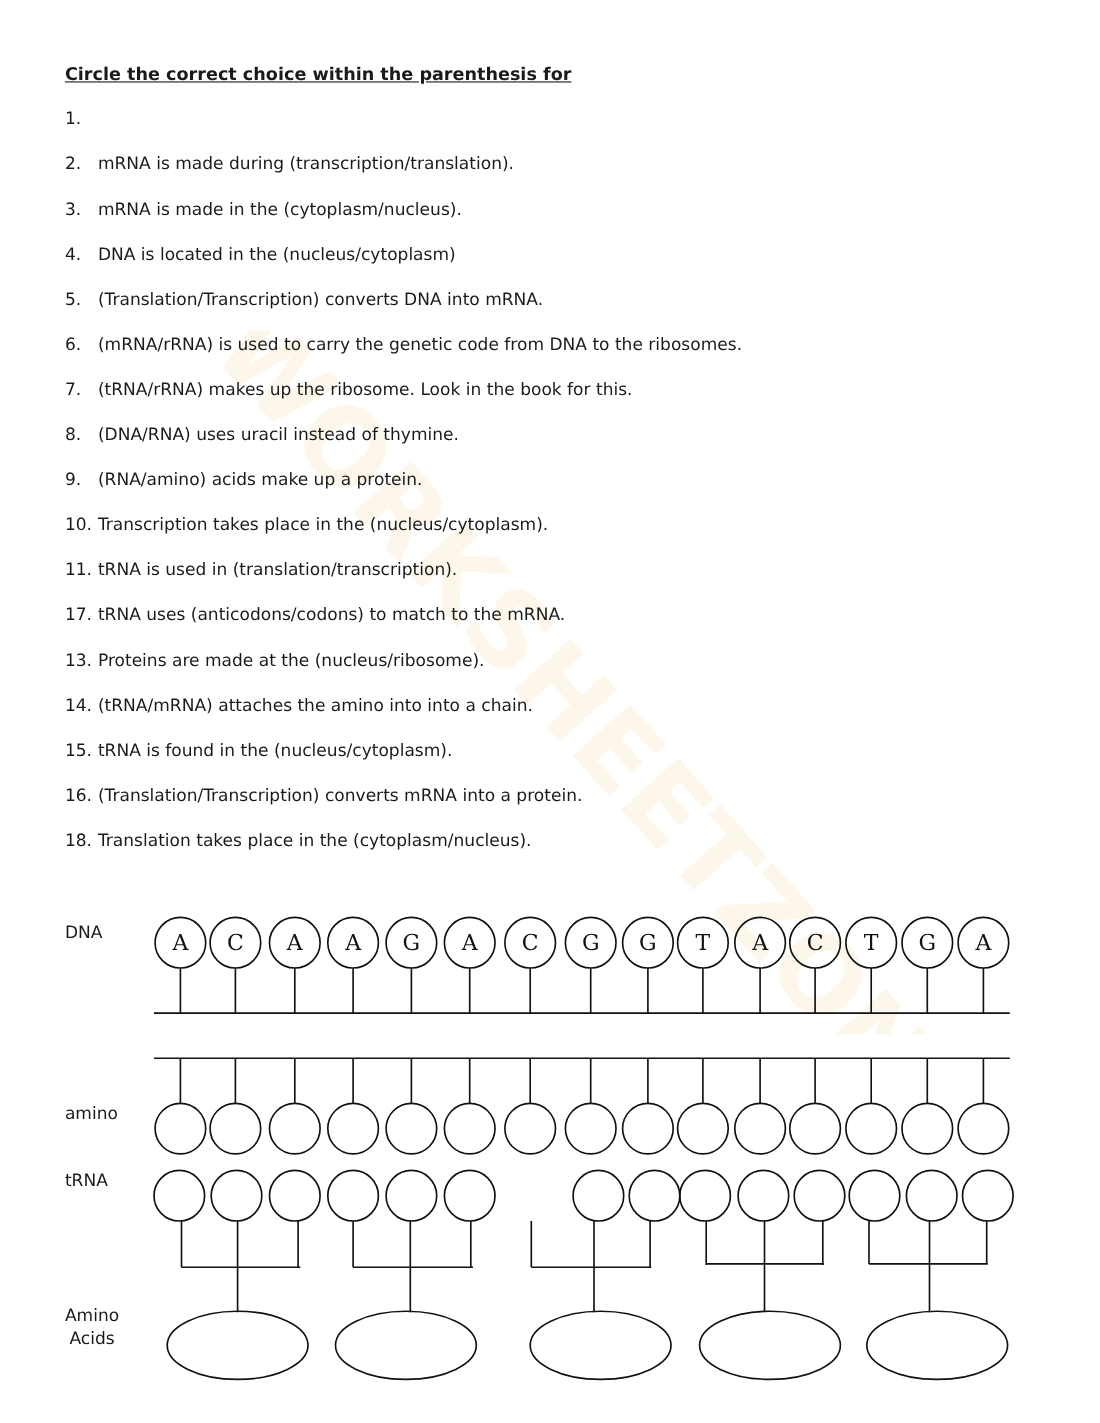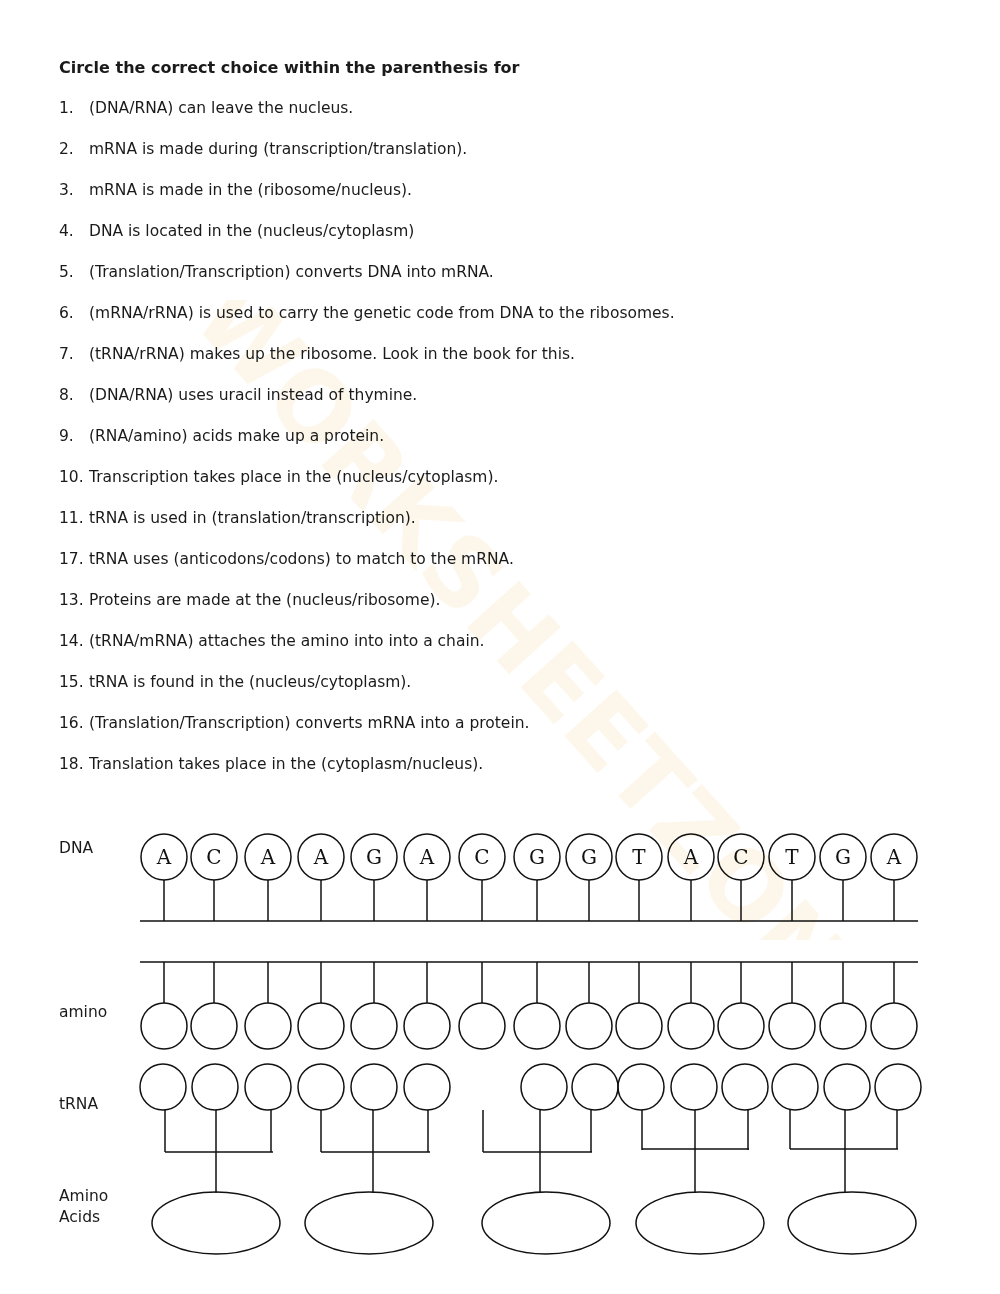--- a/index.html
+++ b/index.html
@@ -1,46 +1,45 @@
 <!DOCTYPE html>
 <html><head>
 <meta charset="utf-8">
 <style>
   html, body { margin:0; padding:0; background:#fff; }
   body { width:1000px; height:1294px; position:relative; overflow:hidden;
          font-family:"DejaVu Sans", sans-serif; color:#1a1a1a; }
   .watermark { position:absolute; left:150px; top:300px; width:760px; height:640px; pointer-events:none; }
-  .heading { position:absolute; left:59px; top:58px; font-size:16px; margin:0; }
+  .heading { position:absolute; left:59px; top:58px; font-size:16px; text-decoration:underline; margin:0; }
   .questions { position:absolute; left:59px; top:99px; margin:0; padding:0; list-style:none; }
   .q { height:41px; font-size:15.5px; display:flex; }
   .q .num { width:30px; }
-  .row-label { position:absolute; left:59px; font-size:15.5px; line-height:21px; }
+  .row-label { position:absolute; left:59px; font-size:15.5px; line-height:21px;text-align:center; }
   svg.diagram { position:absolute; left:0; top:820px; }
 </style>
 </head>
 <body>
 
 <svg class="watermark" viewBox="0 0 760 640">
   <text x="0" y="0" transform="translate(40,20) rotate(48)" font-family="DejaVu Sans, sans-serif" font-weight="bold" font-size="96" fill="#f7c46a" opacity="0.13">WORKSHEETZONE</text>
 </svg>
 
 <h1 class="heading">Circle the correct choice within the parenthesis for</h1>
 
 <ol class="questions">
   <li class="q">
       <span class="num">1.</span>
-      <span>(DNA/RNA) can leave the nucleus.</span>
     </li>
   <li class="q">
       <span class="num">2.</span>
       <span>mRNA is made during (transcription/translation).</span>
     </li>
   <li class="q">
       <span class="num">3.</span>
-      <span>mRNA is made in the (ribosome/nucleus).</span>
+      <span>mRNA is made in the (cytoplasm/nucleus).</span>
     </li>
   <li class="q">
       <span class="num">4.</span>
       <span>DNA is located in the (nucleus/cytoplasm)</span>
     </li>
   <li class="q">
       <span class="num">5.</span>
       <span>(Translation/Transcription) converts DNA into mRNA.</span>
     </li>
   <li class="q">
@@ -88,21 +87,21 @@
       <span>(Translation/Transcription) converts mRNA into a protein.</span>
     </li>
   <li class="q">
       <span class="num">18.</span>
       <span>Translation takes place in the (cytoplasm/nucleus).</span>
     </li>
 </ol>
 
 <div class="row-label" style="top:838px">DNA</div>
 <div class="row-label" style="top:1002px">amino</div>
-<div class="row-label" style="top:1094px">tRNA</div>
+<div class="row-label" style="top:1063px">tRNA</div>
 <div class="row-label" style="top:1186px">
   <div>Amino</div>
   <div>Acids</div>
 </div>
 
 <svg class="diagram" width="1000" height="474" viewBox="0 820 1000 474" stroke="#111" stroke-width="1.5" fill="none">
 
   <g>
     <line x1="140" y1="921" x2="918" y2="921"></line>
     <g id="dna-circles">

